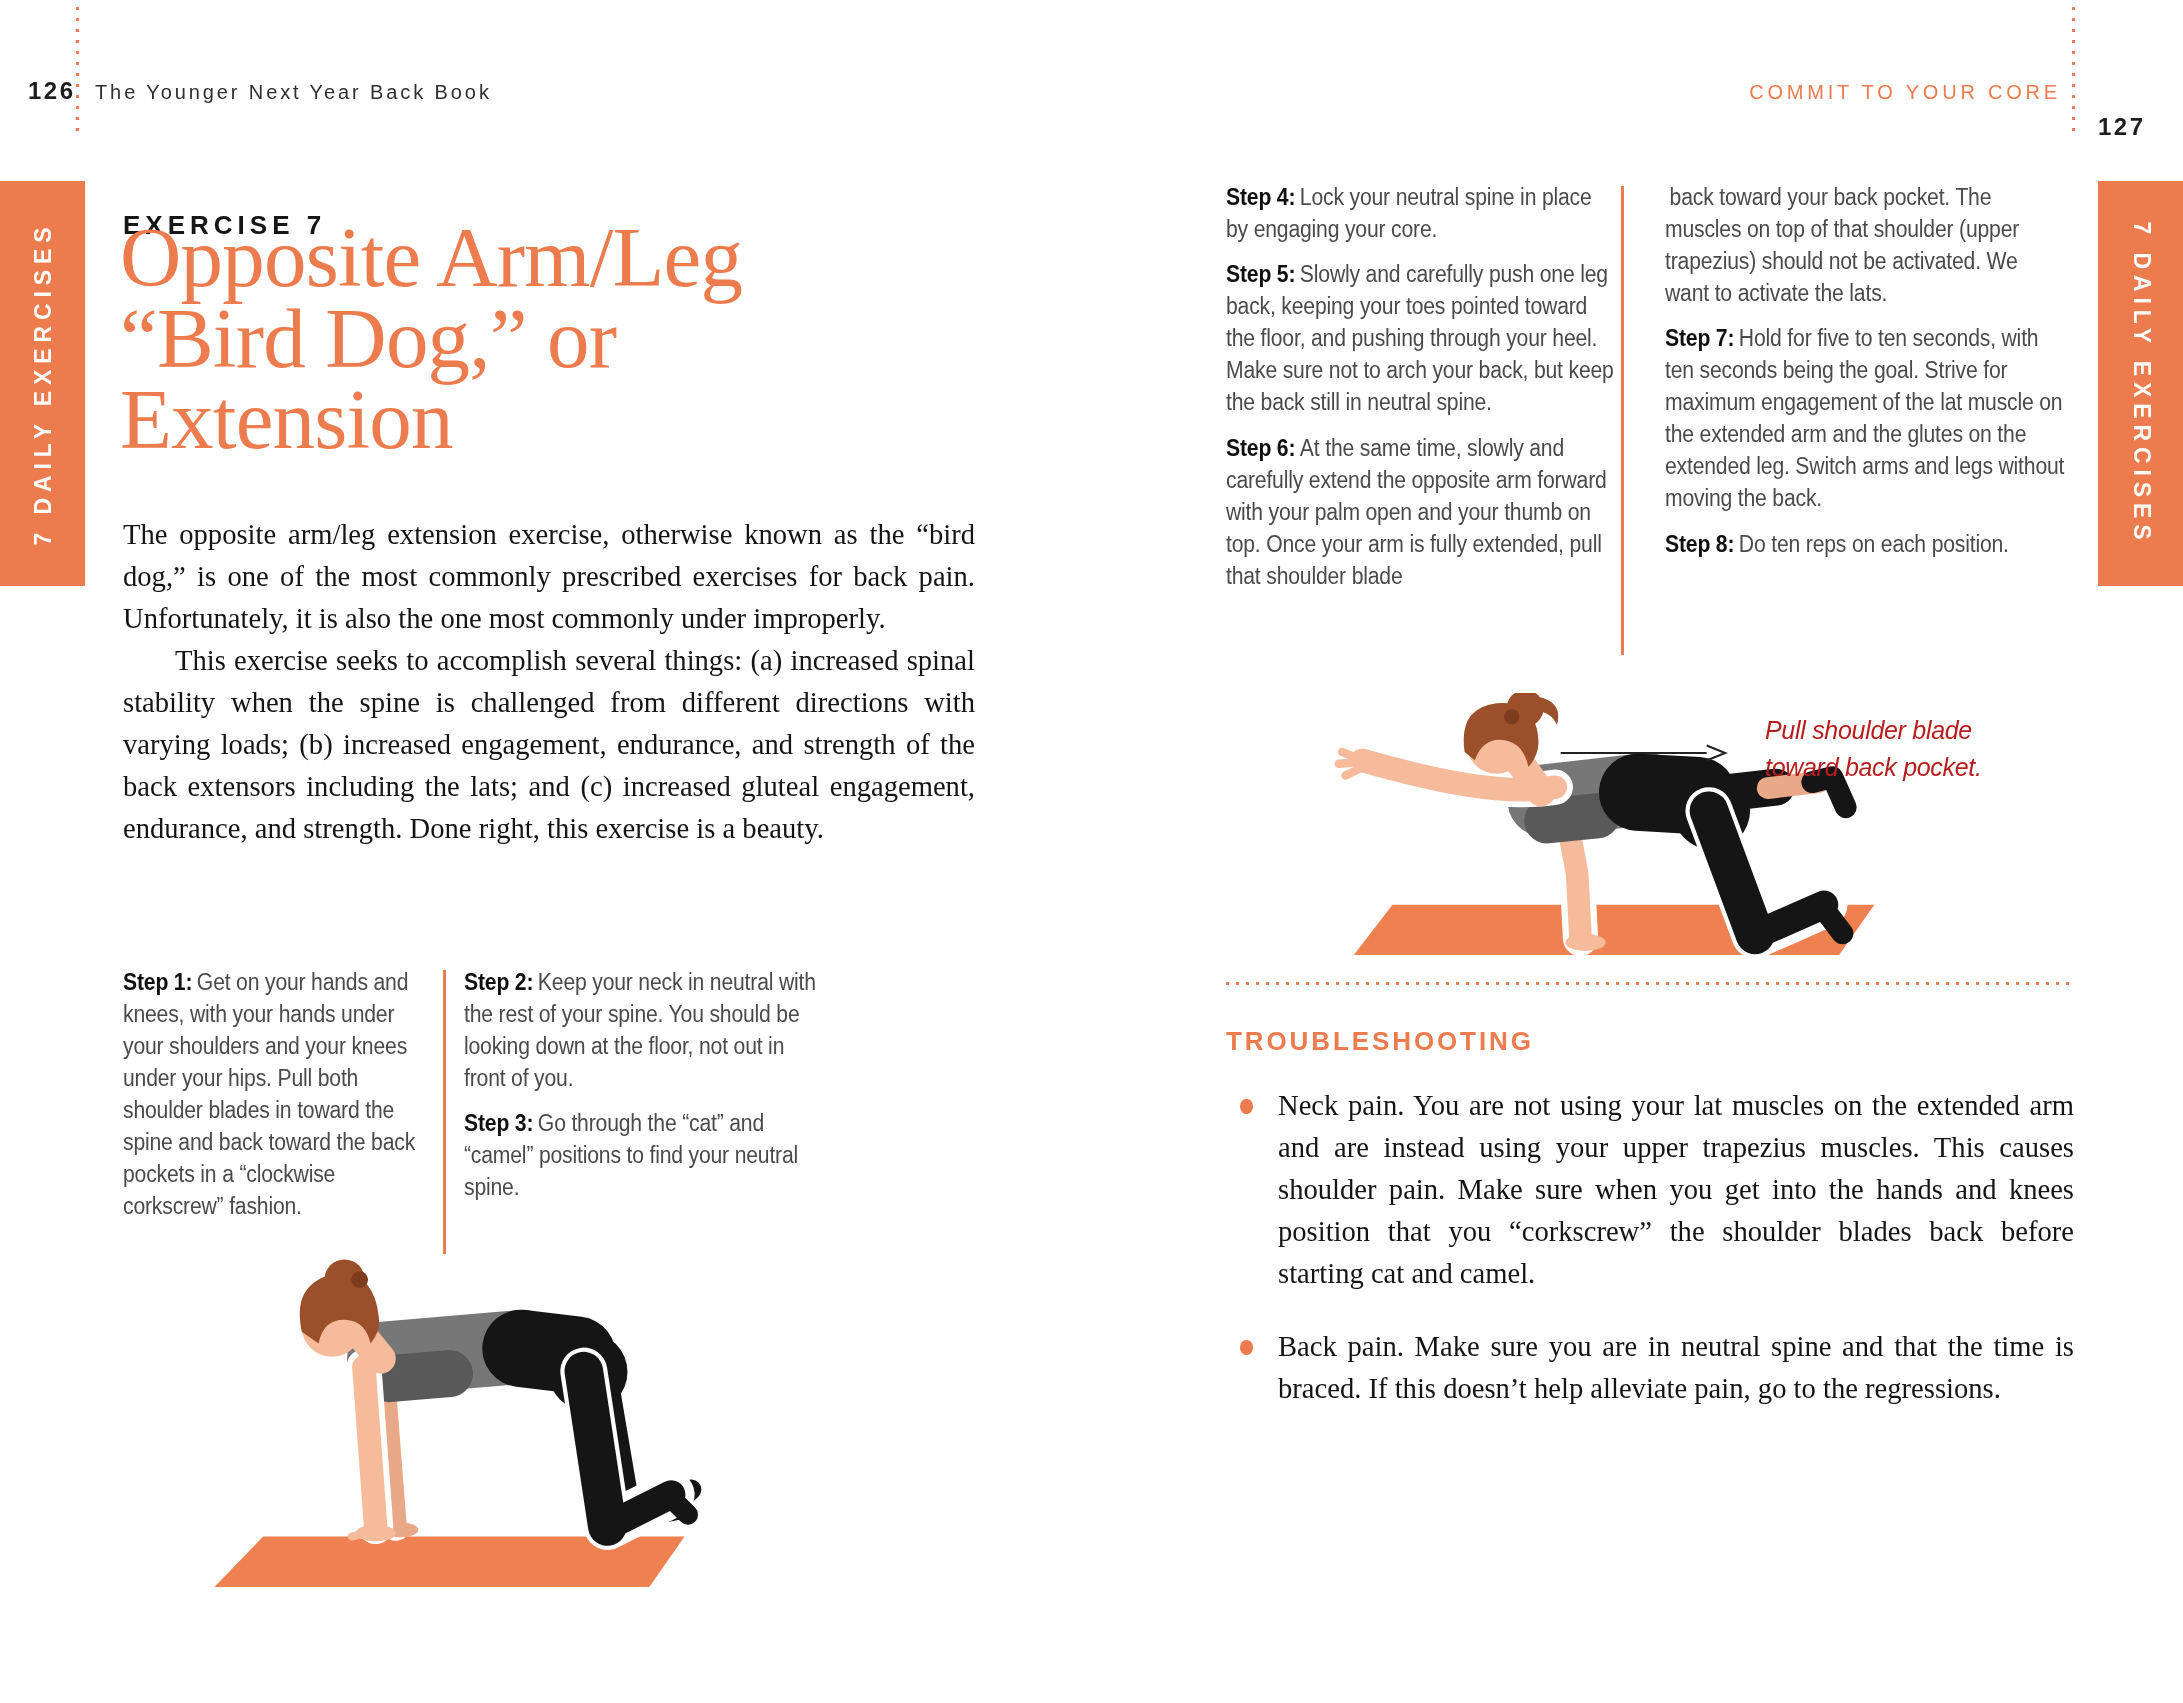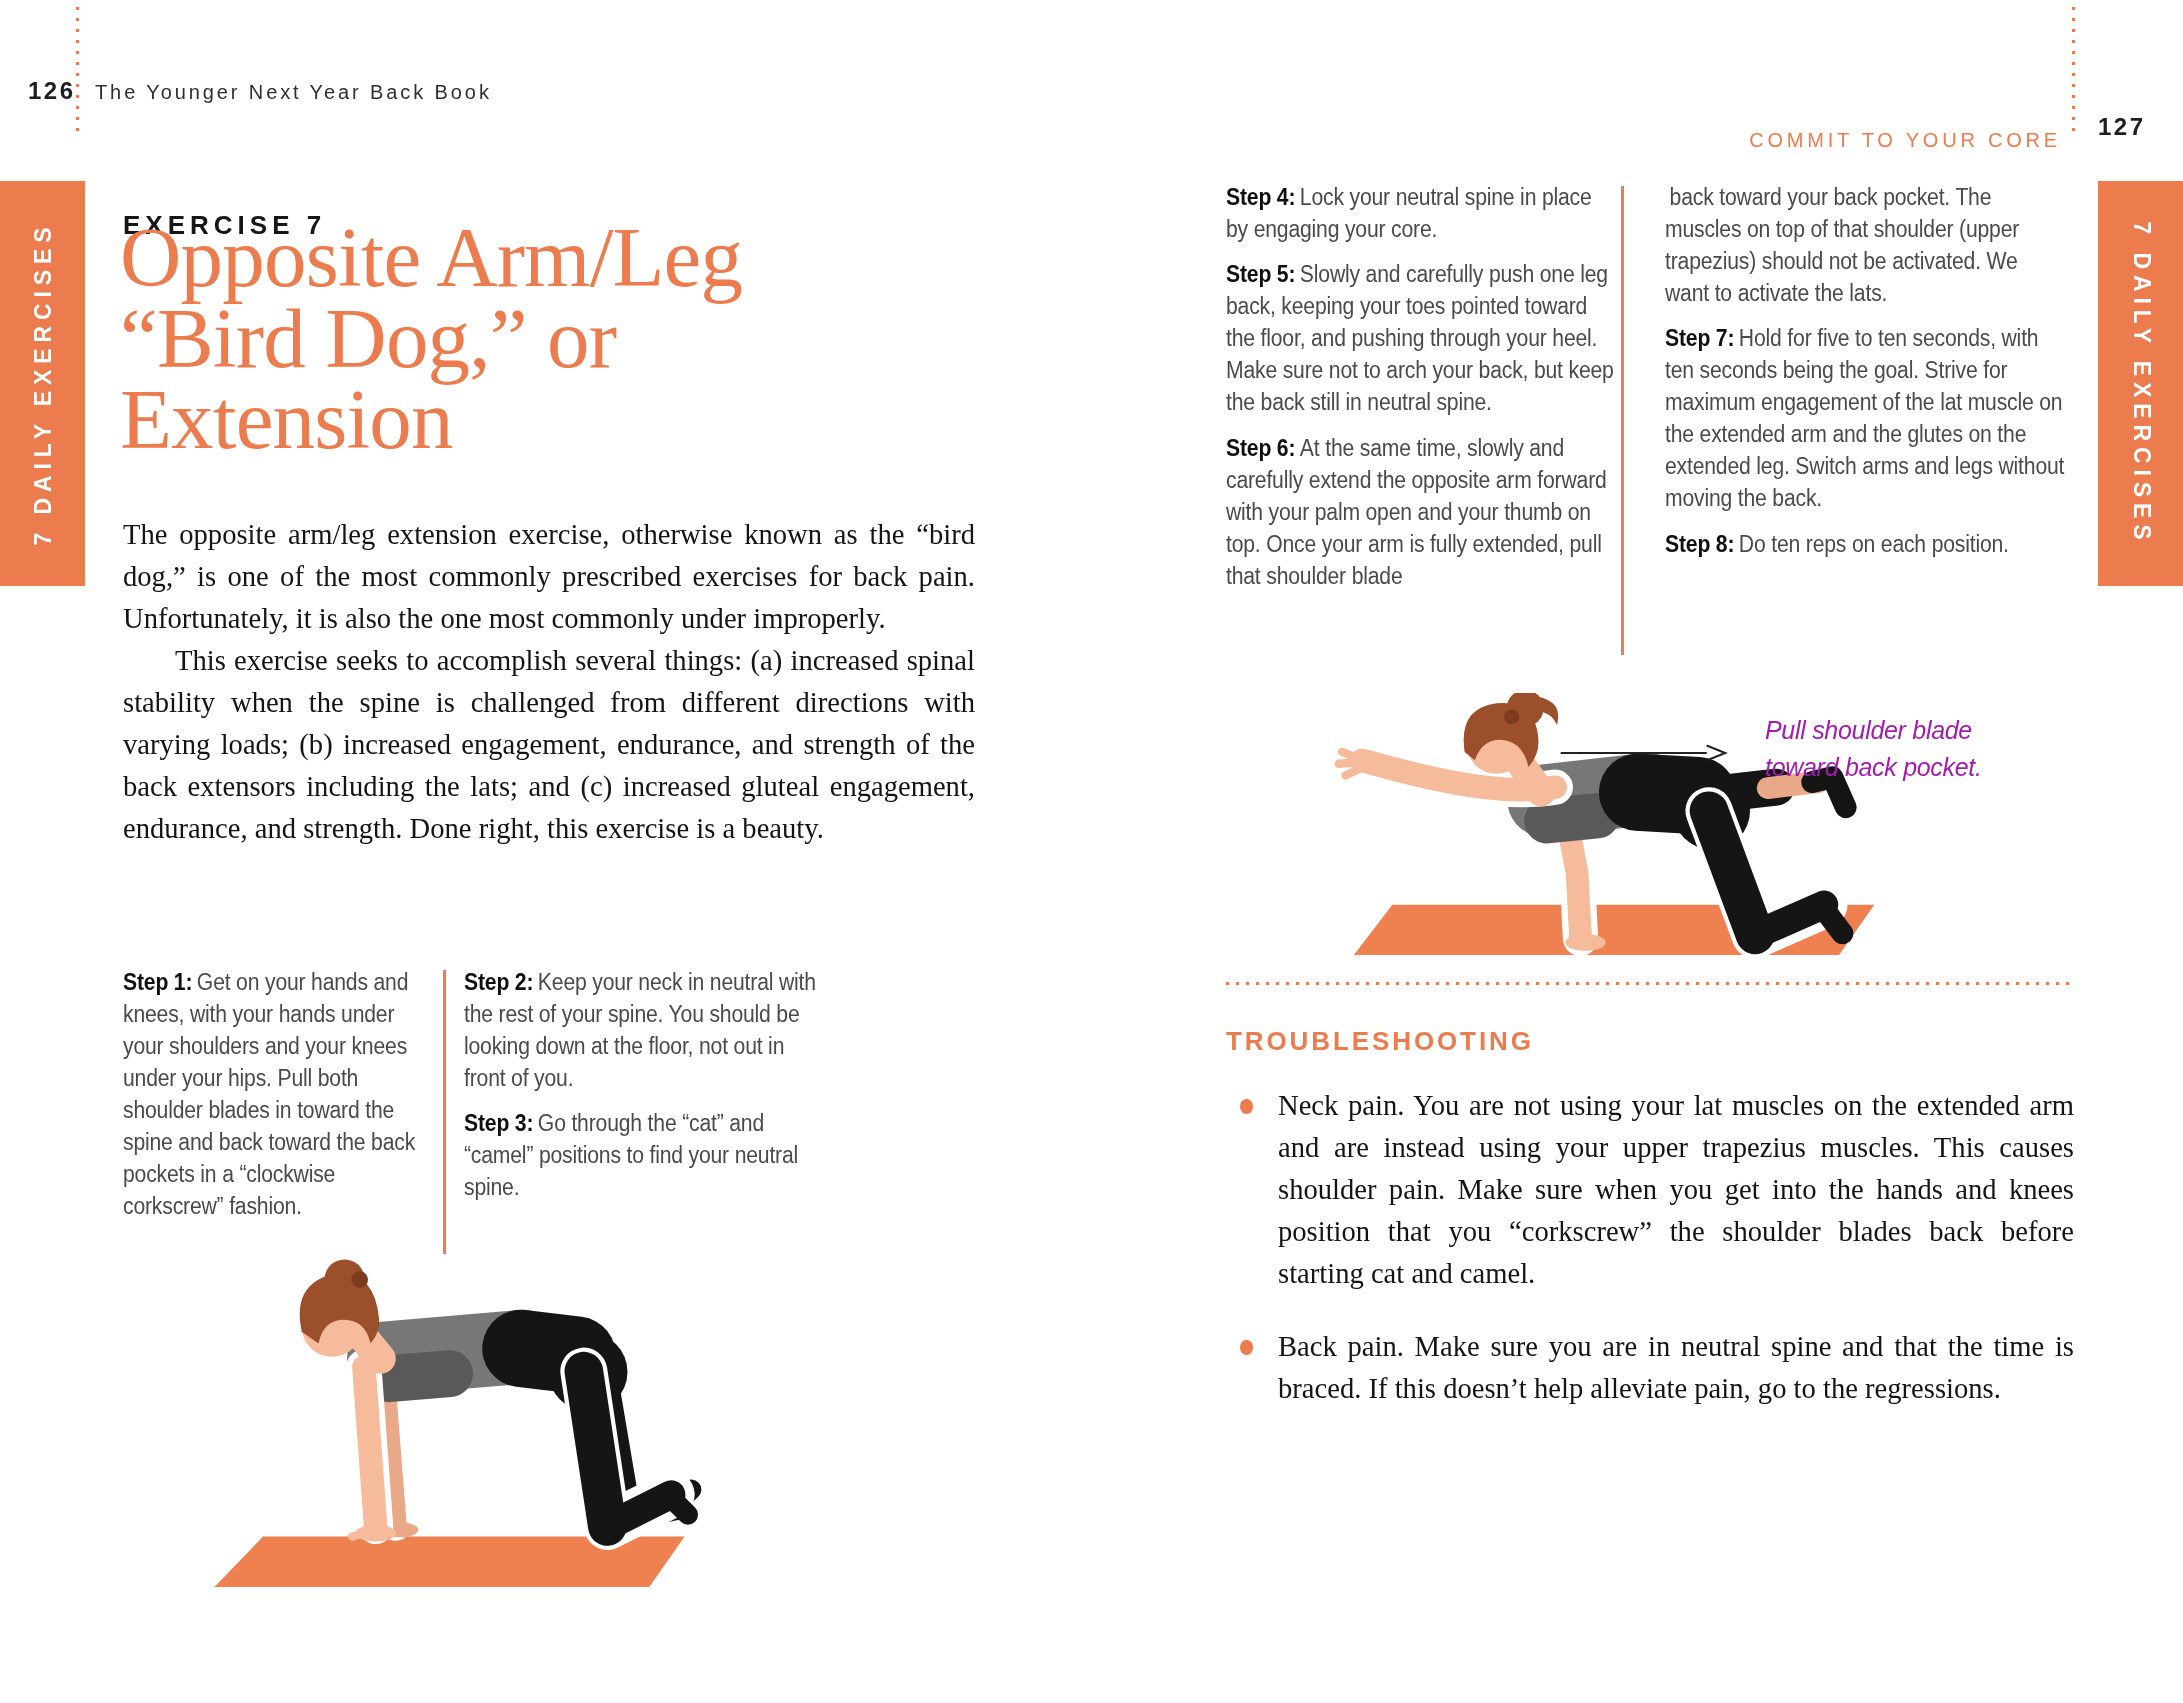--- a/index.html
+++ b/index.html
@@ -2,21 +2,21 @@
 <html style="--accent_orange: #EC7B4D; --mat_orange: #EF8050; --skin: #F5BB9B; --skin_shadow: #E9A888; --hair: #9B4F2B; --hair_dark: #7E3C1E; --top_gray: #777777; --top_gray_dark: #595959; --leggings_black: #151515; --step_body_gray: #4A4A4A;font-size:13.4px"><head>
 <meta charset="utf-8">
 <style>
   html,body{margin:0;padding:0;background:#ffffff;}
   #page{position:relative;width:2183px;height:1704px;background:#fff;overflow:hidden;
         font-family:"Liberation Sans",sans-serif;}
 
   
   .pagenum{position:absolute;top:77px;font-size:24px;font-weight:bold;color:#1e1e1e;letter-spacing:2.5px;}
   .runhead{position:absolute;top:81px;font-size:20px;color:#2f2f2f;letter-spacing:2.9px;}
-  .runhead.orange{color:var(--accent_orange);letter-spacing:3.8px;margin-top:48px;}
+  .runhead.orange{color:var(--accent_orange);letter-spacing:3.8px;}
   .dotted-v{position:absolute;top:6.7px;width:3.4px;height:130px;
             background:repeating-linear-gradient(to bottom,var(--accent_orange) 0 3.4px,transparent 3.4px 11px);}
 
   
   .tab{position:absolute;top:181px;width:85px;height:405px;background:var(--accent_orange);
        display:flex;align-items:center;justify-content:center;}
   .tab span{white-space:nowrap;color:#fff;font-weight:bold;font-size:23px;letter-spacing:5.9px;}
   .tab.left span{transform:rotate(-90deg);}
   .tab.right span{transform:rotate(90deg);}
 
@@ -30,21 +30,21 @@
   .intro p.indent{text-indent:52px;}
 
   
   .stepcol{position:absolute;transform-origin:left top;transform:scaleX(0.92);}
   .step{margin:0 0 13.4px 0;font-size:23px;line-height:32px;color:var(--step_body_gray);letter-spacing:-0.2px;}
   .step b{color:#0f0f0f;font-weight:bold;margin-right:5px;}
   .vrule{position:absolute;width:3.4px;background:var(--accent_orange);}
 
   
   .caption{position:absolute;left:1765px;top:712px;width:277px;font-size:25px;line-height:37px;
-           font-style:italic;color:#a21caf;letter-spacing:-0.3px;}
+           font-style:italic;color:#b91c1c;letter-spacing:-0.3px;}
   .dotted-h{position:absolute;left:1226px;top:982px;width:844px;height:3.4px;
             background:repeating-linear-gradient(to right,var(--accent_orange) 0 2.9px,transparent 2.9px 10px);}
   .trouble{position:absolute;left:1226px;top:1026px;font-size:26px;font-weight:bold;
            color:var(--accent_orange);letter-spacing:2.9px;}
   .bullets{position:absolute;left:1226px;top:1085px;width:848px;margin:0;padding:0;list-style:none;
            font-family:"Liberation Serif",serif;font-size:28.6px;line-height:42px;color:#141414;}
   .bullets li{position:relative;padding-left:52px;margin:0 0 31px 0;text-align:justify;}
   .bullets li .dot{position:absolute;left:14.3px;top:14.3px;width:12.6px;height:14.3px;border-radius:50%;
                    background:var(--accent_orange);}
 

